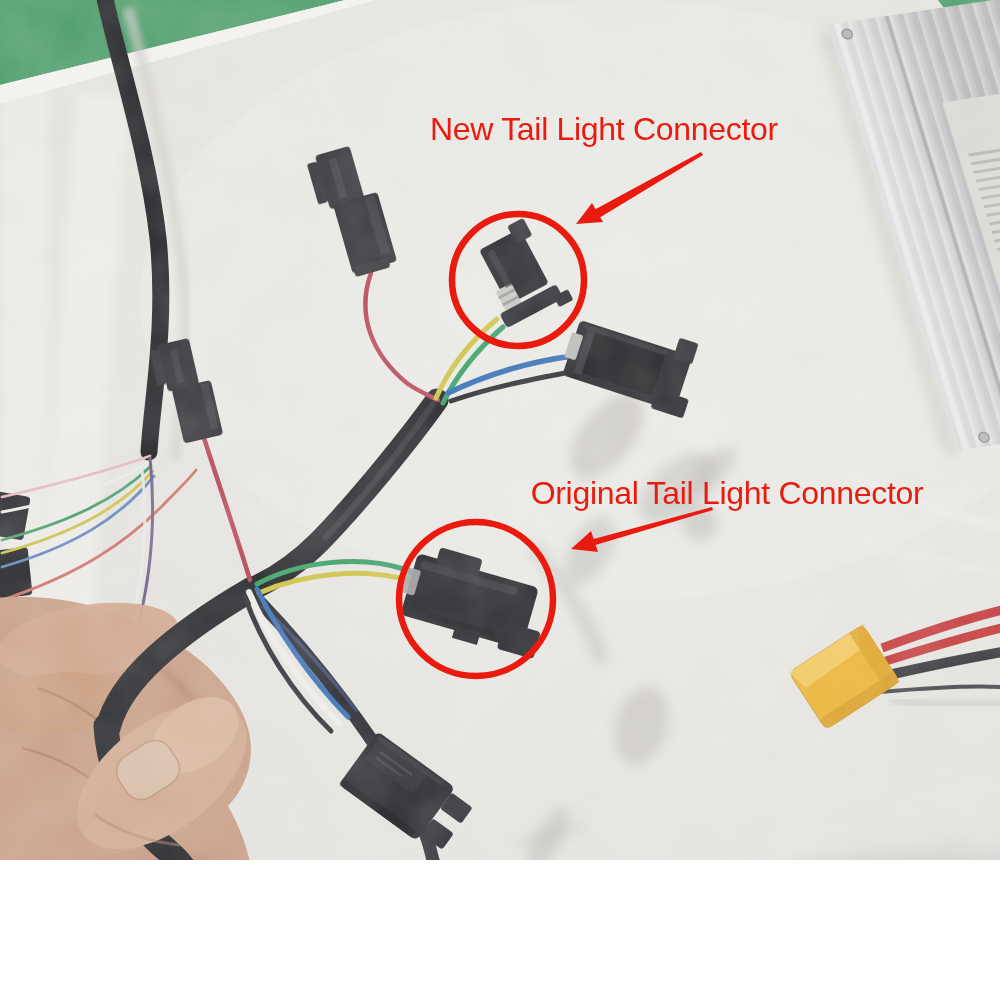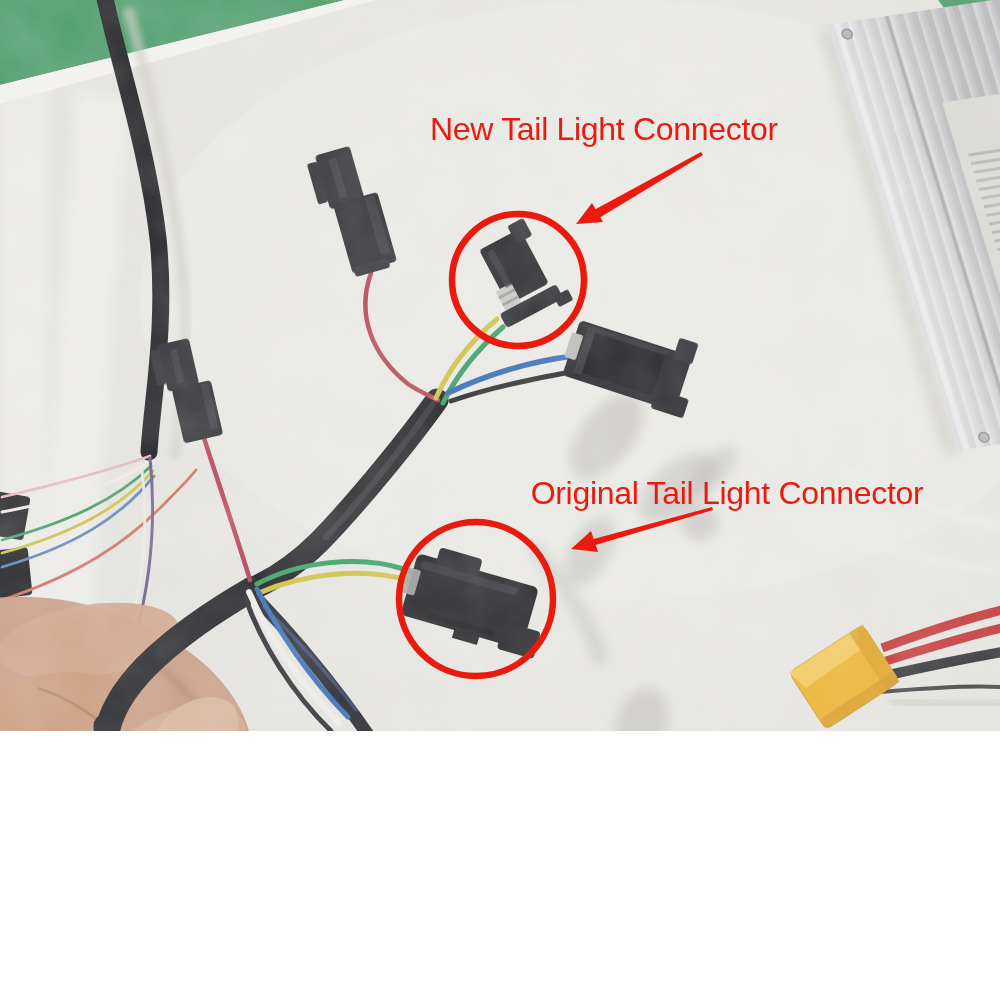--- a/index.html
+++ b/index.html
@@ -1,16 +1,16 @@
 <!DOCTYPE html>
 <html><head>
 <meta charset="utf-8">
 <style>
   html,body{margin:0;padding:0;background:#fff;}
-  .stage{width:1000px;height:731px;position:relative;overflow:hidden;}
+  .stage{width:1000px;height:860px;position:relative;overflow:hidden;}
   svg{display:block;}
   .ann-text{font-family:"Liberation Sans",sans-serif;font-size:32px;letter-spacing:-0.3px;}
 </style>
 </head>
 <body>
 
 <div class="stage">
 <svg width="1000" height="1000" viewBox="0 0 1000 1000">
   <defs>
     <radialGradient id="bgGrad" cx="60%" cy="38%" r="80%">

